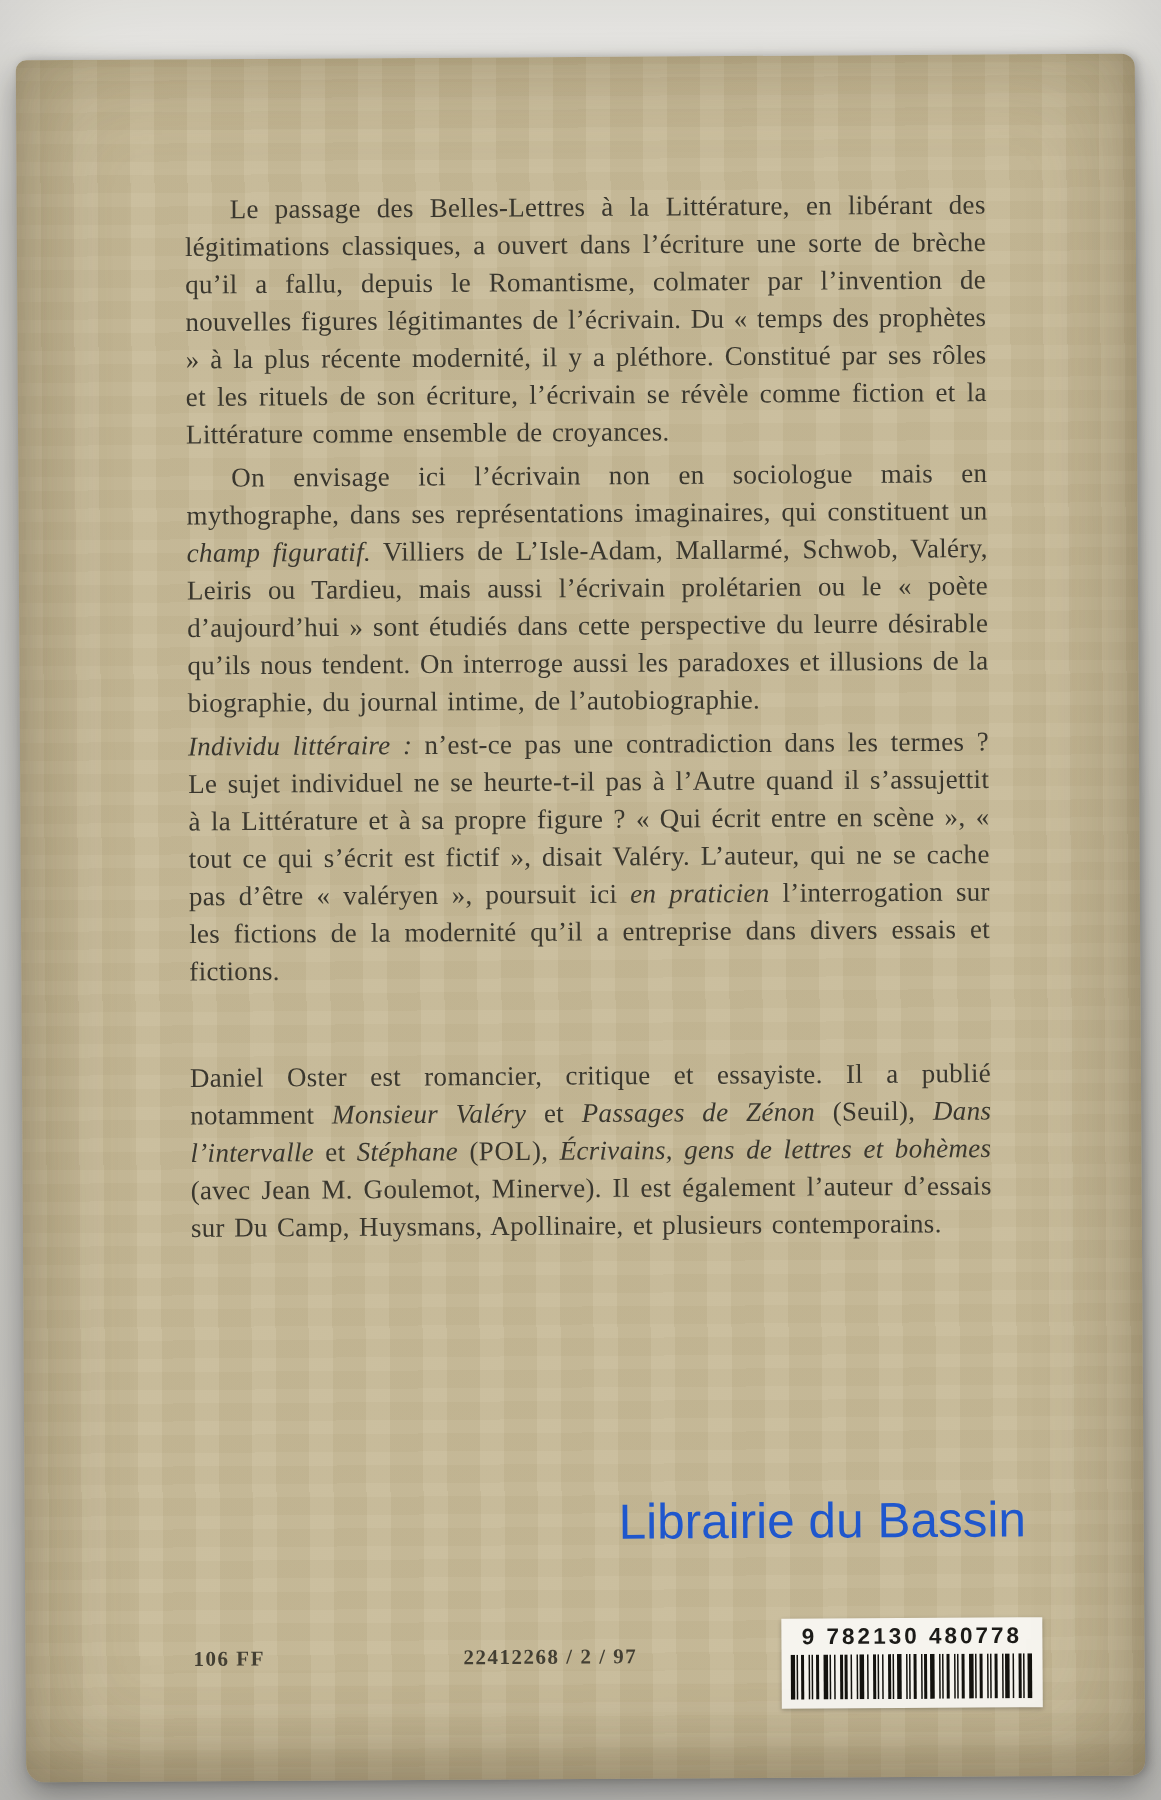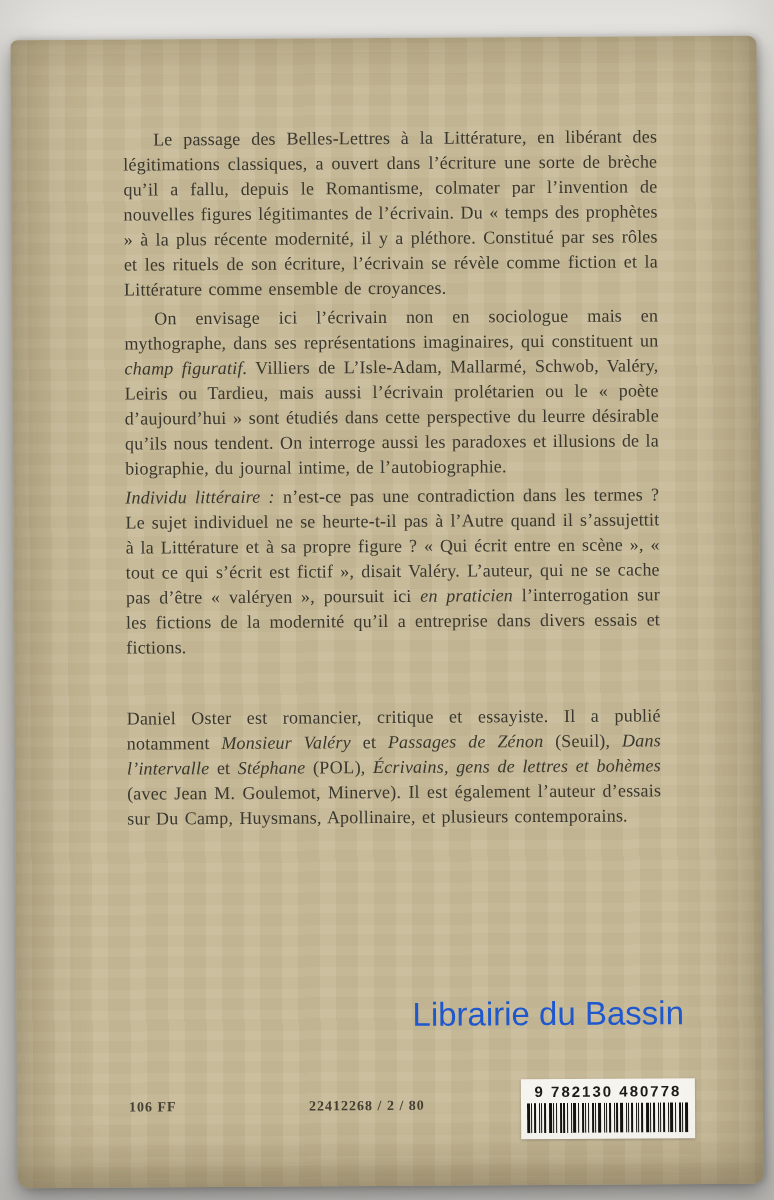--- a/index.html
+++ b/index.html
@@ -86,21 +86,21 @@
       <p class="para indent"><span>Le passage des Belles-Lettres à la Littérature, en libérant des légitimations classiques, a ouvert dans l’écriture une sorte de brèche qu’il a fallu, depuis le Romantisme, colmater par l’invention de nouvelles figures légitimantes de l’écrivain. Du « temps des prophètes » à la plus récente modernité, il y a pléthore. Constitué par ses rôles et les rituels de son écriture, l’écrivain se révèle comme fiction et la Littérature comme ensemble de croyances.</span></p>
       <p class="para indent"><span>On envisage ici l’écrivain non en sociologue mais en mythographe, dans ses représentations imaginaires, qui constituent un </span><span style="font-style: italic;">champ figuratif.</span><span> Villiers de L’Isle-Adam, Mallarmé, Schwob, Valéry, Leiris ou Tardieu, mais aussi l’écrivain prolétarien ou le « poète d’aujourd’hui » sont étudiés dans cette perspective du leurre désirable qu’ils nous tendent. On interroge aussi les paradoxes et illusions de la biographie, du journal intime, de l’autobiographie.</span></p>
       <p class="para"><span style="font-style: italic;">Individu littéraire :</span><span> n’est-ce pas une contradiction dans les termes ? Le sujet individuel ne se heurte-t-il pas à l’Autre quand il s’assujettit à la Littérature et à sa propre figure ? « Qui écrit entre en scène », « tout ce qui s’écrit est fictif », disait Valéry. L’auteur, qui ne se cache pas d’être « valéryen », poursuit ici </span><span style="font-style: italic;">en praticien</span><span> l’interrogation sur les fictions de la modernité qu’il a entreprise dans divers essais et fictions.</span></p>
       <p class="para bio"><span>Daniel Oster est romancier, critique et essayiste. Il a publié notamment </span><span style="font-style: italic;">Monsieur Valéry</span><span> et </span><span style="font-style: italic;">Passages de Zénon</span><span> (Seuil), </span><span style="font-style: italic;">Dans l’intervalle</span><span> et </span><span style="font-style: italic;">Stéphane</span><span> (</span><span style="font-variant: small-caps; letter-spacing: 0.5px;">POL</span><span>), </span><span style="font-style: italic;">Écrivains, gens de lettres et bohèmes</span><span> (avec Jean M. Goulemot, Minerve). Il est également l’auteur d’essais sur Du Camp, Huysmans, Apollinaire, et plusieurs contemporains.</span></p>
     </div>
 
     <div class="watermark">Librairie du Bassin</div>
 
     <div class="footer-row">
       <span class="price">106 FF</span>
-      <span class="printcode">22412268 / 2 / 80</span>
+      <span class="printcode">22412268 / 2 / 97</span>
     </div>
 
     <div class="barcode">
       <div class="barcode-number">9 782130 480778</div>
       <div class="barcode-bars"><span style="width: 3px; margin-right: 1px;"></span><span style="width: 1px; margin-right: 2px;"></span><span style="width: 2px; margin-right: 3px;"></span><span style="width: 1px; margin-right: 1px;"></span><span style="width: 1px; margin-right: 2px;"></span><span style="width: 2px; margin-right: 3px;"></span><span style="width: 3px; margin-right: 1px;"></span><span style="width: 1px; margin-right: 2px;"></span><span style="width: 1px; margin-right: 3px;"></span><span style="width: 2px; margin-right: 1px;"></span><span style="width: 2px; margin-right: 2px;"></span><span style="width: 1px; margin-right: 3px;"></span><span style="width: 1px; margin-right: 1px;"></span><span style="width: 3px; margin-right: 2px;"></span><span style="width: 1px; margin-right: 3px;"></span><span style="width: 2px; margin-right: 1px;"></span><span style="width: 1px; margin-right: 2px;"></span><span style="width: 1px; margin-right: 3px;"></span><span style="width: 2px; margin-right: 1px;"></span><span style="width: 1px; margin-right: 2px;"></span><span style="width: 3px; margin-right: 3px;"></span><span style="width: 1px; margin-right: 1px;"></span><span style="width: 1px; margin-right: 2px;"></span><span style="width: 2px; margin-right: 3px;"></span><span style="width: 1px; margin-right: 1px;"></span><span style="width: 2px; margin-right: 2px;"></span><span style="width: 3px; margin-right: 3px;"></span><span style="width: 1px; margin-right: 1px;"></span><span style="width: 1px; margin-right: 2px;"></span><span style="width: 2px; margin-right: 3px;"></span><span style="width: 1px; margin-right: 1px;"></span><span style="width: 1px; margin-right: 2px;"></span><span style="width: 2px; margin-right: 3px;"></span><span style="width: 3px; margin-right: 1px;"></span><span style="width: 1px; margin-right: 2px;"></span><span style="width: 2px; margin-right: 3px;"></span><span style="width: 1px; margin-right: 1px;"></span><span style="width: 1px; margin-right: 2px;"></span><span style="width: 2px; margin-right: 3px;"></span><span style="width: 1px; margin-right: 1px;"></span><span style="width: 3px; margin-right: 2px;"></span><span style="width: 1px; margin-right: 3px;"></span><span style="width: 2px; margin-right: 1px;"></span><span style="width: 1px; margin-right: 2px;"></span><span style="width: 3px; margin-right: 3px;"></span></div>
     </div>
   </div>
 </div>
 
 </body></html>

